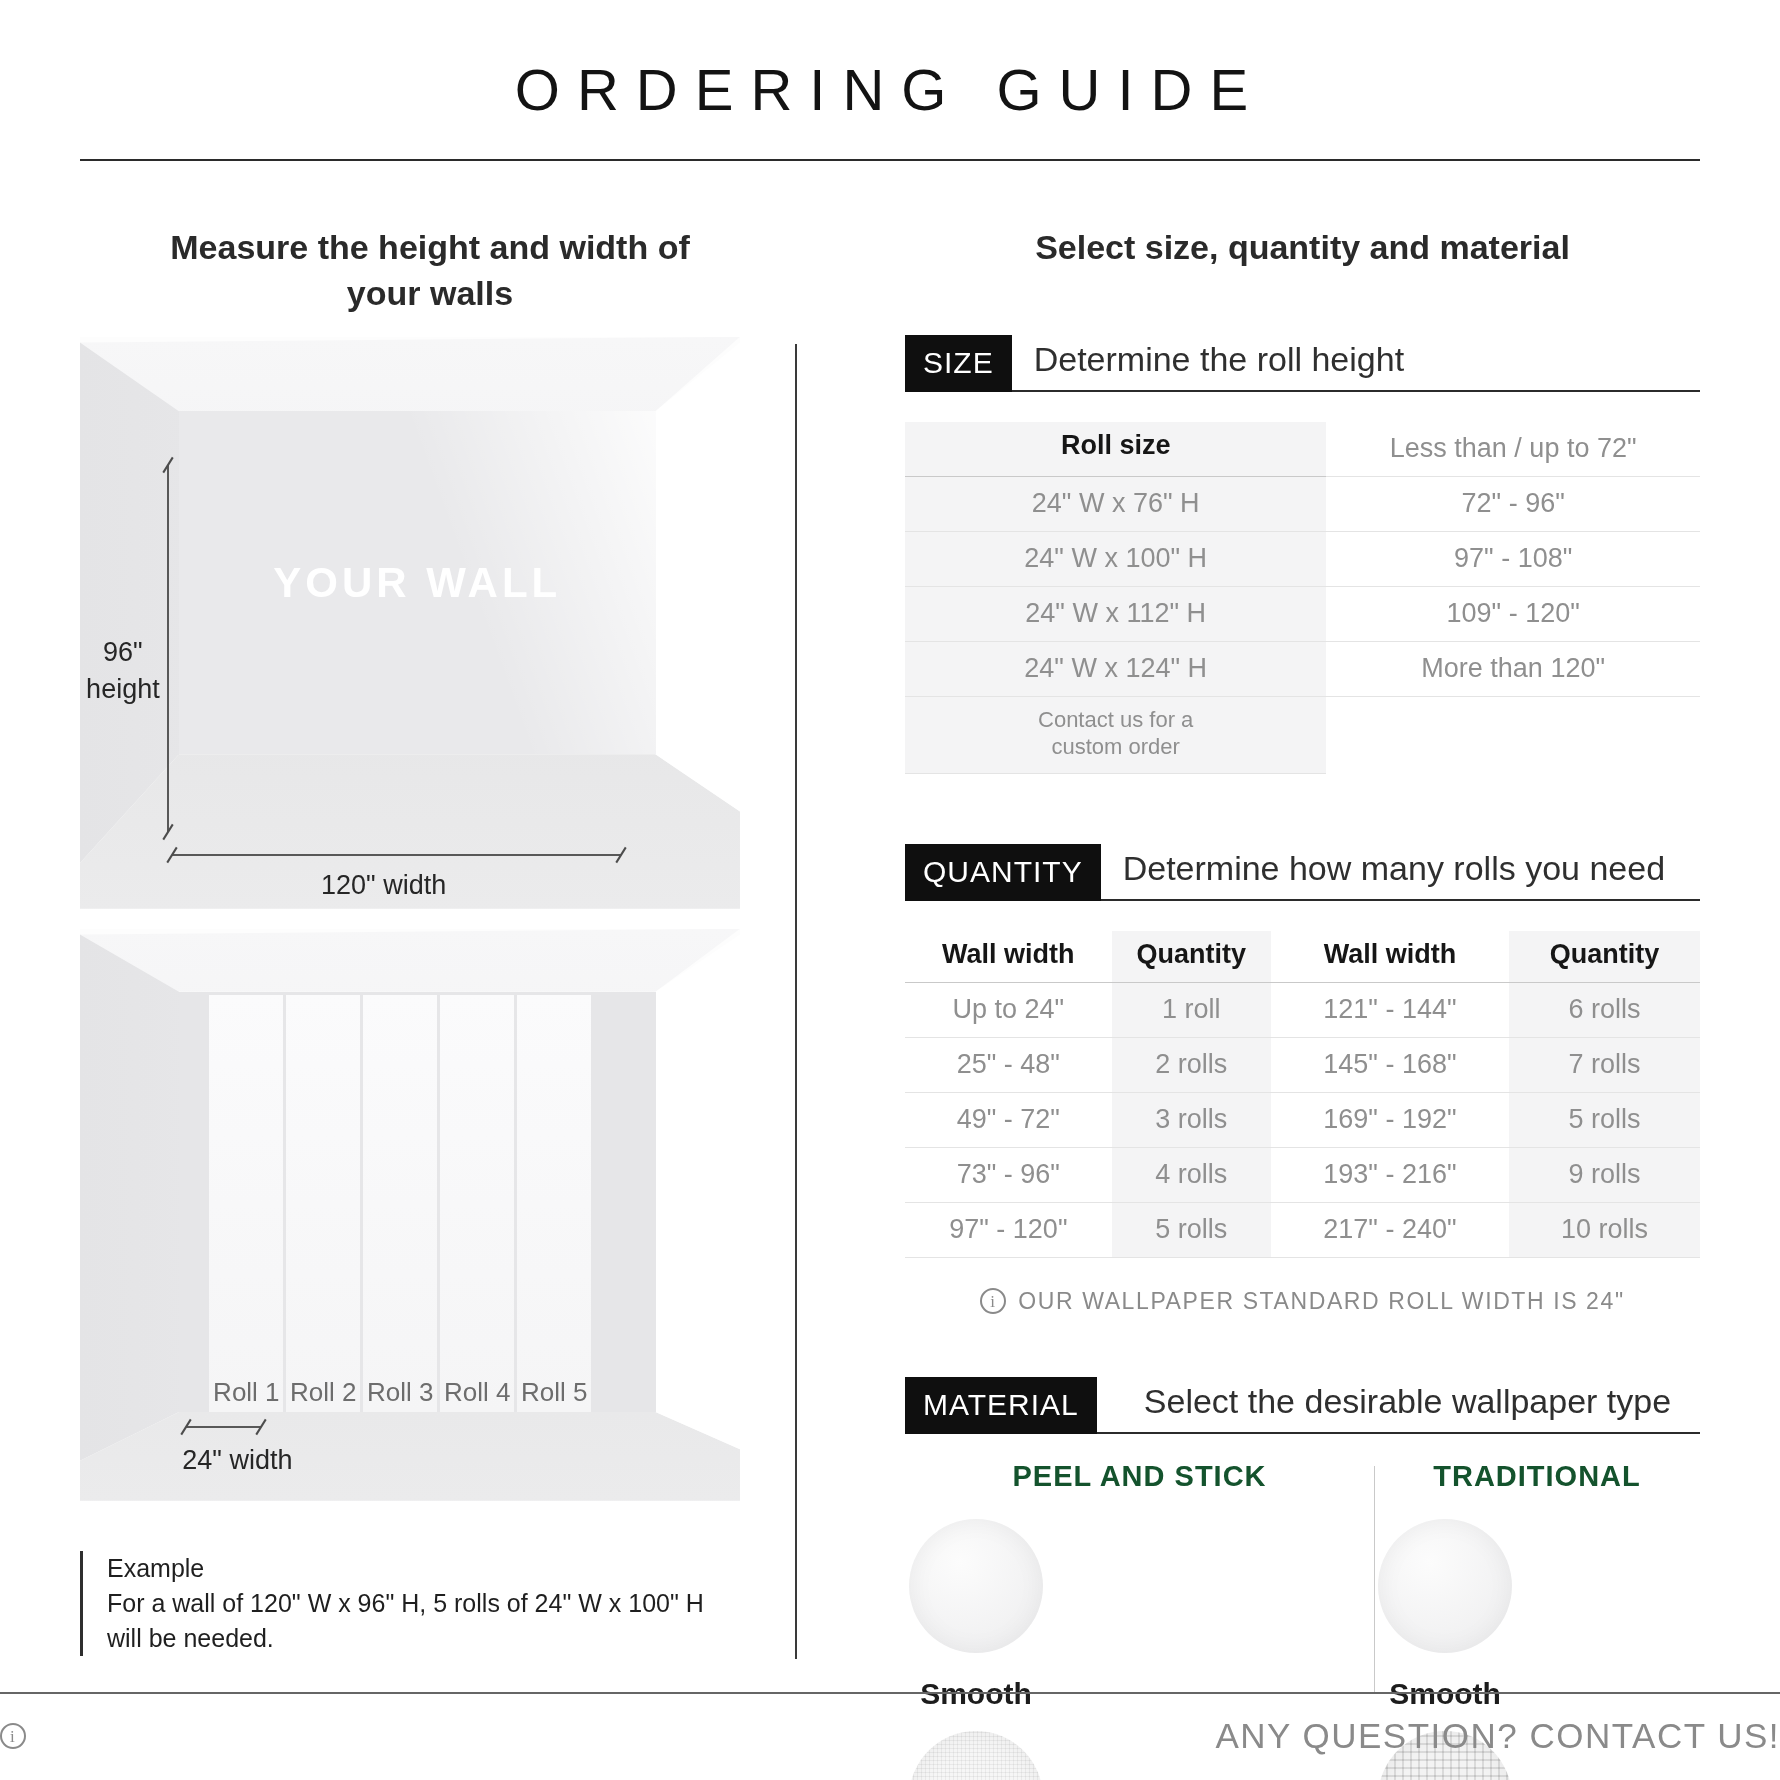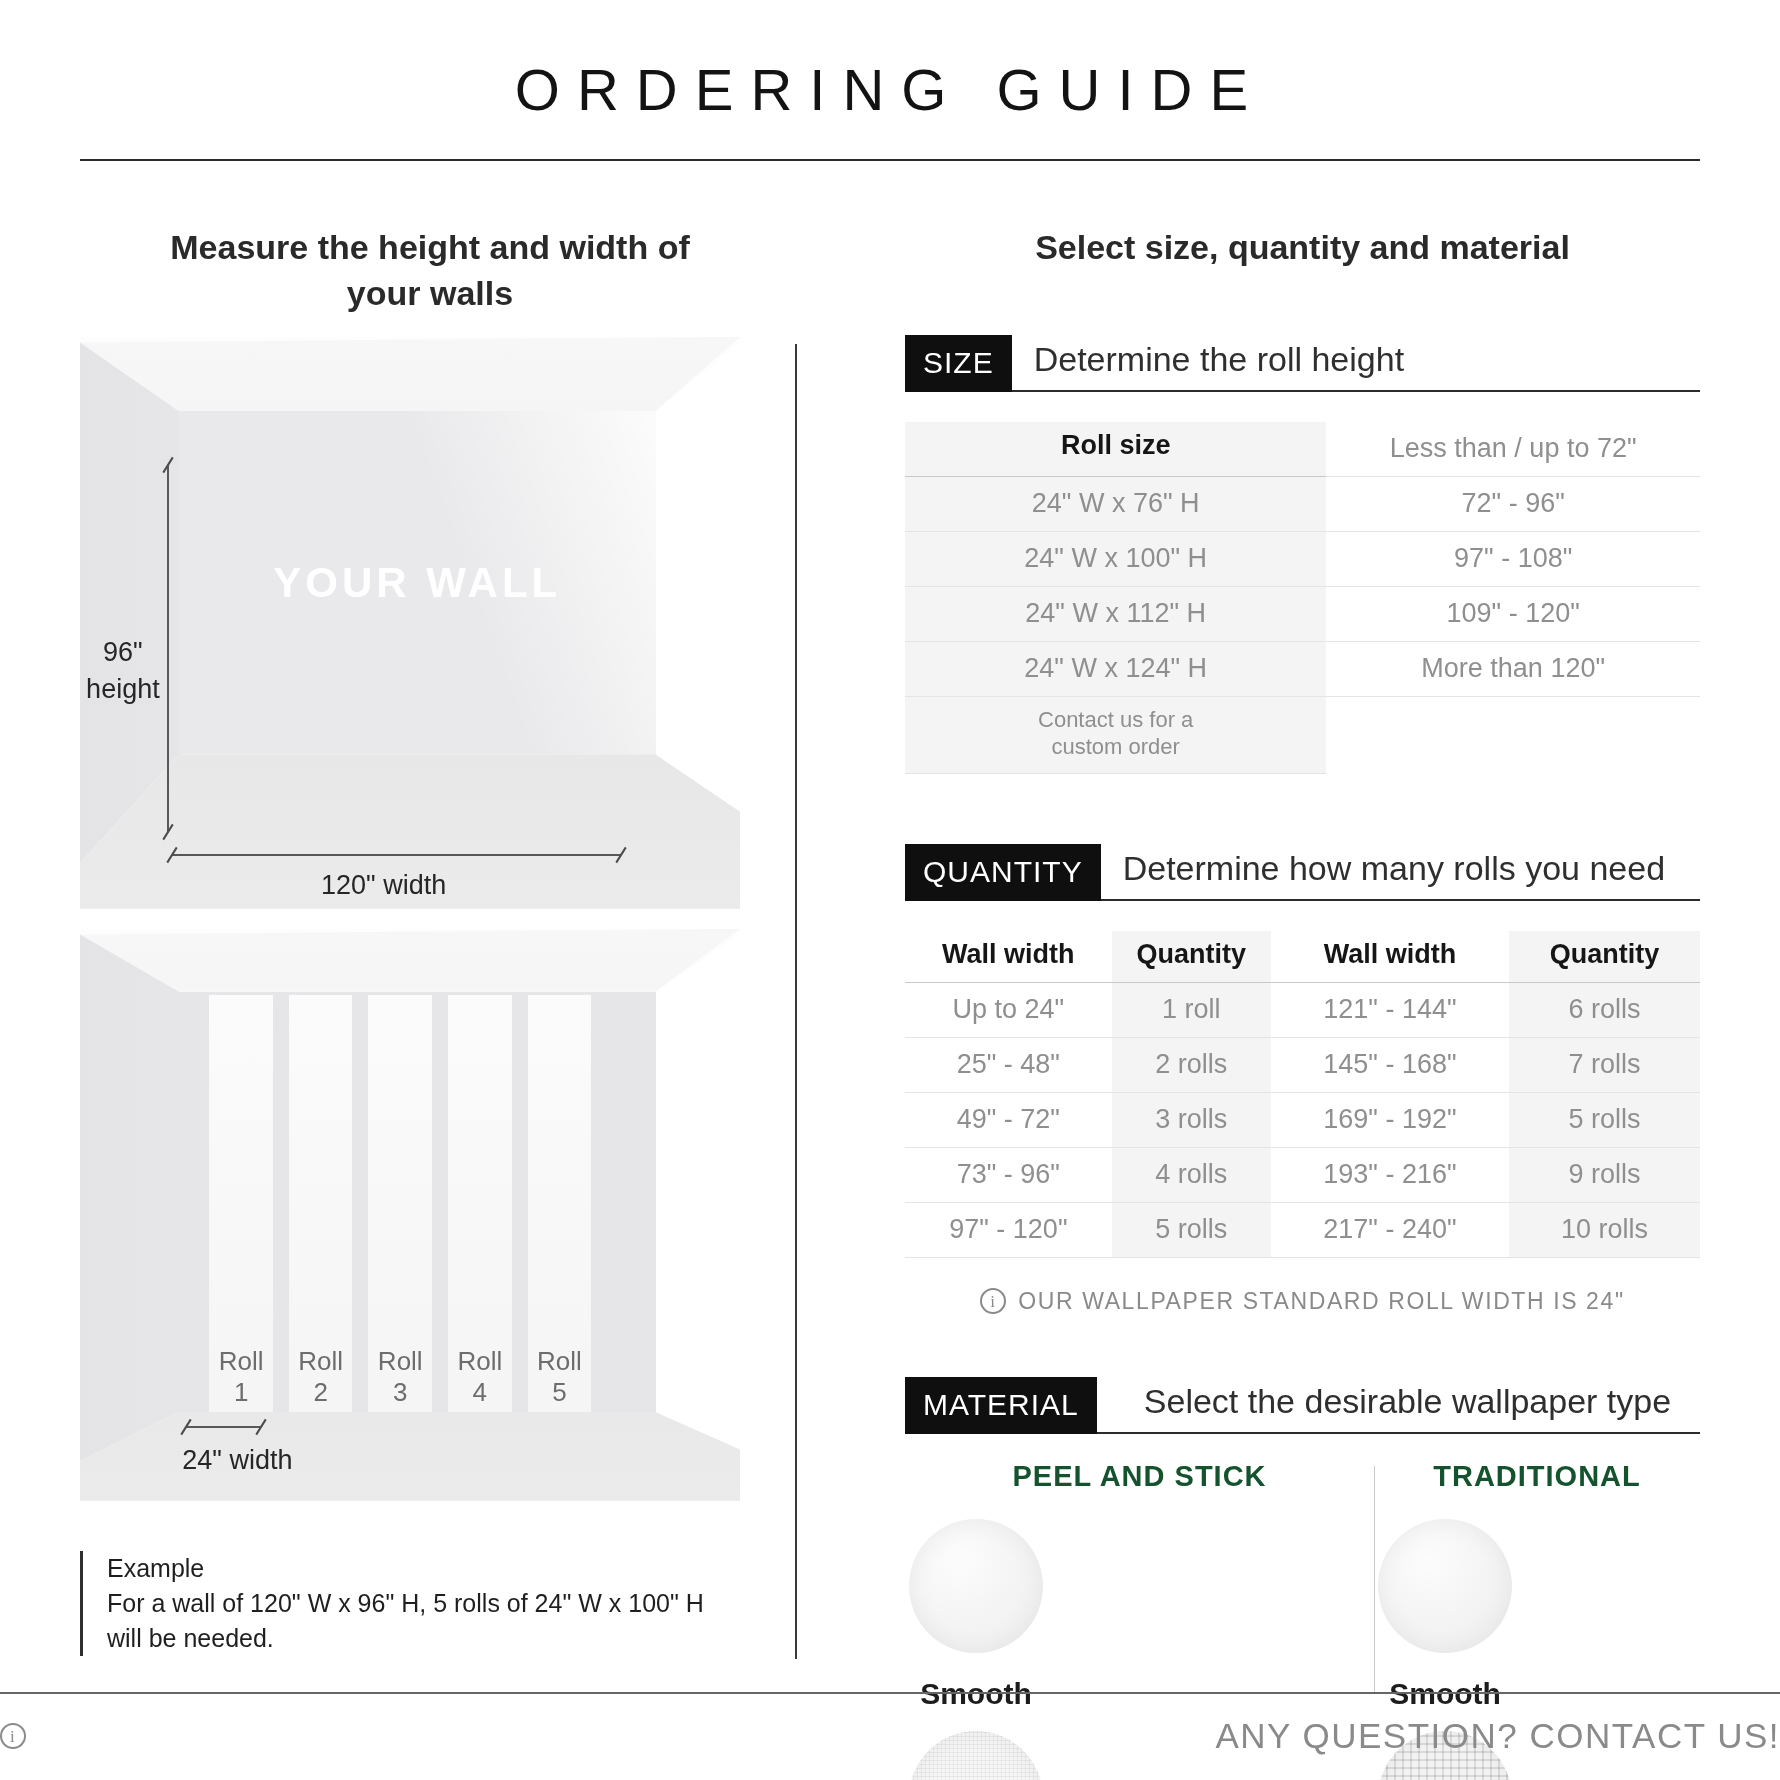--- a/index.html
+++ b/index.html
@@ -34,21 +34,21 @@
 
   .r2 .ceiling     { clip-path:polygon(0% 1%, 100% 0%, 87.2% 11%, 15% 11%); }
   .r2 .wall-left   { clip-path:polygon(0% 1%, 15% 11%, 15% 84.5%, 0% 93%); }
   .r2 .floor       { clip-path:polygon(0% 93%, 15% 84.5%, 87.2% 84.5%, 100% 91%, 100% 100%, 0% 100%); }
   .r2 .window-zone { clip-path:polygon(87.2% 11%, 100% 1%, 100% 91%, 87.2% 84.5%); }
   .r2 .wall-back   { position:absolute; left:15%; top:11%; width:72.2%; height:73.5%; background:#e6e6e8; }
 
   .wall-light { position:absolute; inset:0; background:linear-gradient(250deg, rgba(255,255,255,0.85), rgba(255,255,255,0) 42%); pointer-events:none; }
   .wall-text { position:absolute; top:43%; left:0; width:100%; text-align:center; color:#fff; font-weight:bold; font-size:42px; letter-spacing:4px; }
 
-  .panels { position:absolute; left:0.5%; top:0.8%; width:86%; height:99.2%; display:grid; grid-template-columns:repeat(5,1fr); gap:16px;padding-left:28px; }
+  .panels { position:absolute; left:0.5%; top:0.8%; width:86%; height:99.2%; display:grid; grid-template-columns:repeat(5,1fr); gap:3px;padding-left:28px; }
   .panel { position:relative; background:linear-gradient(180deg,#fbfbfc,#f5f5f6); }
   .roll-label { position:absolute; bottom:4px; left:0; width:100%; text-align:center; font-size:26px; color:#6d6d6d; }
 
   .meas-v { position:absolute; width:2px; background:#585858; }
   .meas-h { position:absolute; height:2px; background:#585858; }
   .tick { position:absolute; width:18px; height:2px; background:#4c4c4c; }
   .meas-v .tick { left:50%; margin-left:-9px; transform:rotate(-58deg); }
   .meas-v .tick.t-top { top:-1px; }
   .meas-v .tick.t-bot { bottom:-1px; }
   .meas-h .tick { top:50%; margin-top:-1px; transform:rotate(-58deg); }

